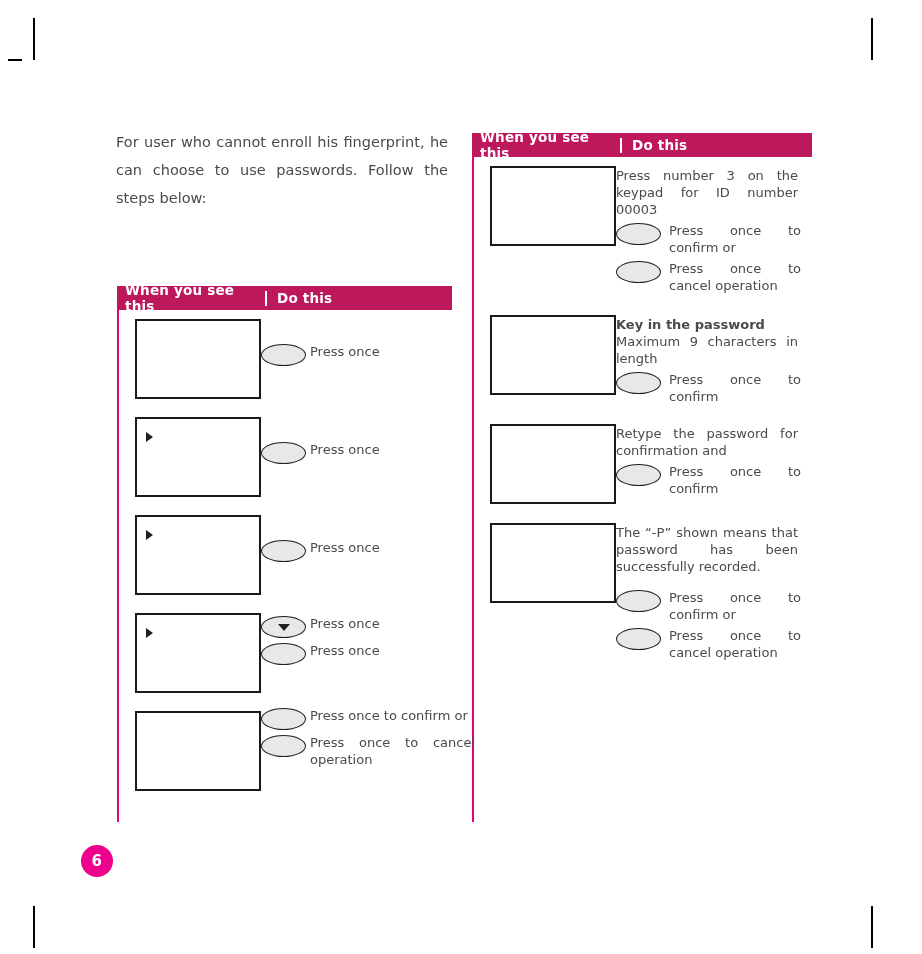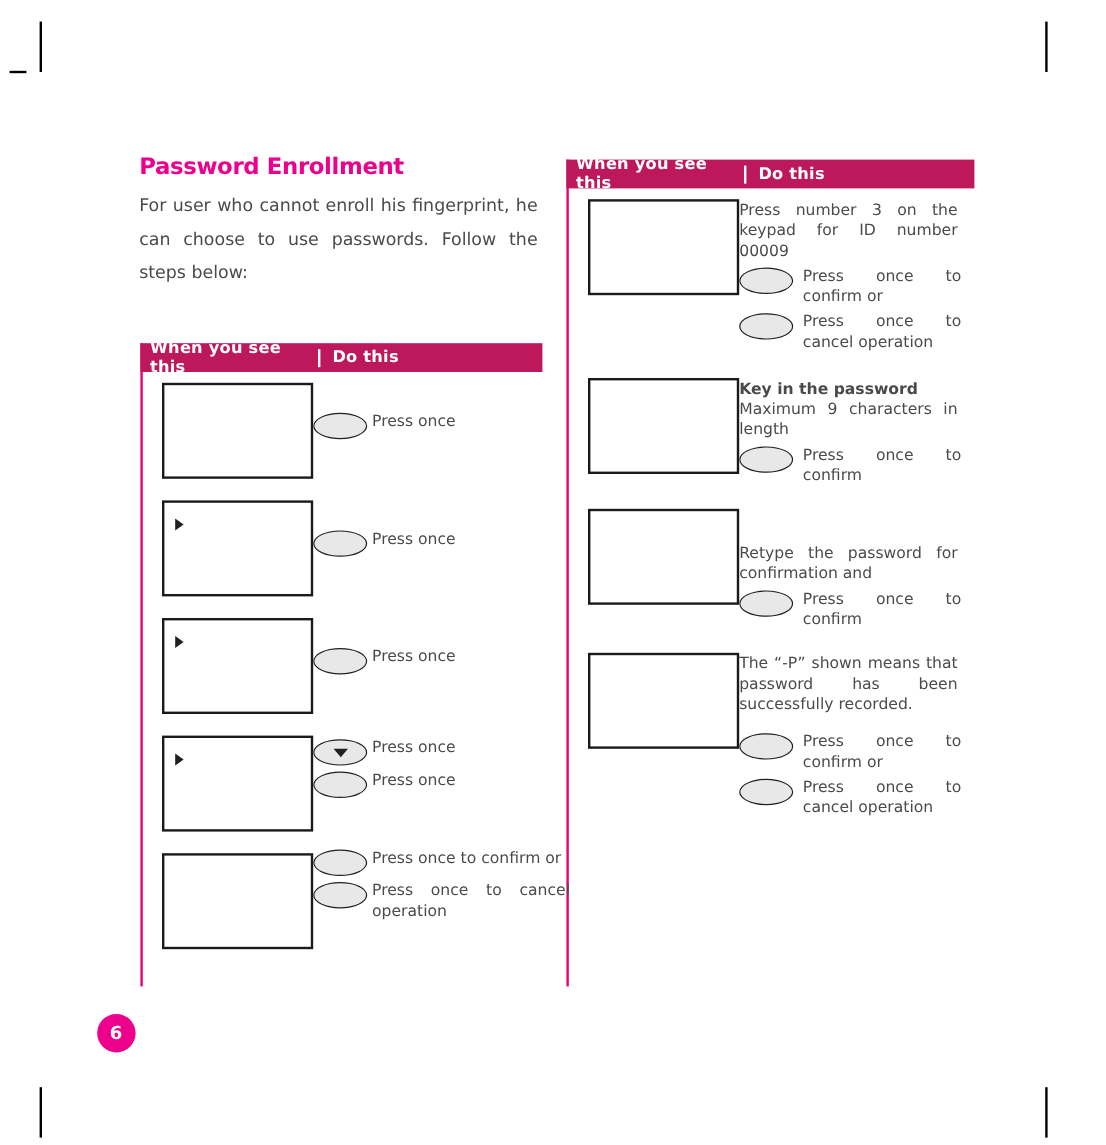--- a/index.html
+++ b/index.html
@@ -195,21 +195,20 @@
 </head>
 <body>
 
 <div class="crop-mark crop-v" style="left:33px;  top:18px;"></div>
 <div class="crop-mark crop-h" style="left:8px;   top:59px;"></div>
 <div class="crop-mark crop-v" style="left:871px; top:18px;"></div>
 <div class="crop-mark crop-v" style="left:33px;  top:906px;"></div>
 <div class="crop-mark crop-v" style="left:871px; top:906px;"></div>
 
 <div id="intro">
-  <h1>Password Enrollment</h1>
   <p>For user who cannot enroll his fingerprint, he can choose to use passwords. Follow the steps below:</p>
 </div>
 
 <div class="rail" id="rail-left"></div>
 <div class="rail" id="rail-right"></div>
 
 <div id="col-left">
   <div class="tbl-head">
     <div class="h-when">When you see this</div>
     <div class="h-sep"></div>
@@ -297,21 +296,21 @@
     <div class="h-when">When you see this</div>
     <div class="h-sep"></div>
     <div class="h-do">Do this</div>
   </div>
   <div id="right-rows">
       <div class="row" style="margin-bottom: 12px;">
         <div class="cell-screen">
           <div class="lcd right"></div>
         </div>
         <div class="cell-actions" style="padding-top: 10px;">
-          <div class="note j" style="width: 182px;">Press number 3 on the keypad for ID number 00009</div>
+          <div class="note j" style="width: 182px;">Press number 3 on the keypad for ID number 00003</div>
           <div class="spacer-4"></div>
           <div class="action">
             <div class="btn-oval"></div>
             <div class="caption pad-wide justify" style="width: 132px;">Press once to confirm or</div>
           </div>
           <div class="spacer-4"></div>
           <div class="action">
             <div class="btn-oval"></div>
             <div class="caption pad-wide justify" style="width: 132px;">Press once to cancel operation</div>
           </div>
@@ -329,21 +328,21 @@
             <div class="btn-oval"></div>
             <div class="caption pad-wide justify" style="width: 132px;">Press once to confirm</div>
           </div>
         </div>
       </div>
       <div class="row" style="margin-bottom: 10px;">
         <div class="cell-screen">
           <div class="lcd right"></div>
         </div>
         <div class="cell-actions" style="padding-top: 10px;">
-          <div class="note j" style="width: 182px; margin-top: 28px;">Retype the password for confirmation and</div>
+          <div class="note j" style="width: 182px;">Retype the password for confirmation and</div>
           <div class="spacer-4"></div>
           <div class="action">
             <div class="btn-oval"></div>
             <div class="caption pad-wide justify" style="width: 132px;">Press once to confirm</div>
           </div>
         </div>
       </div>
       <div class="row" style="margin-bottom: 0px;">
         <div class="cell-screen">
           <div class="lcd right"></div>

